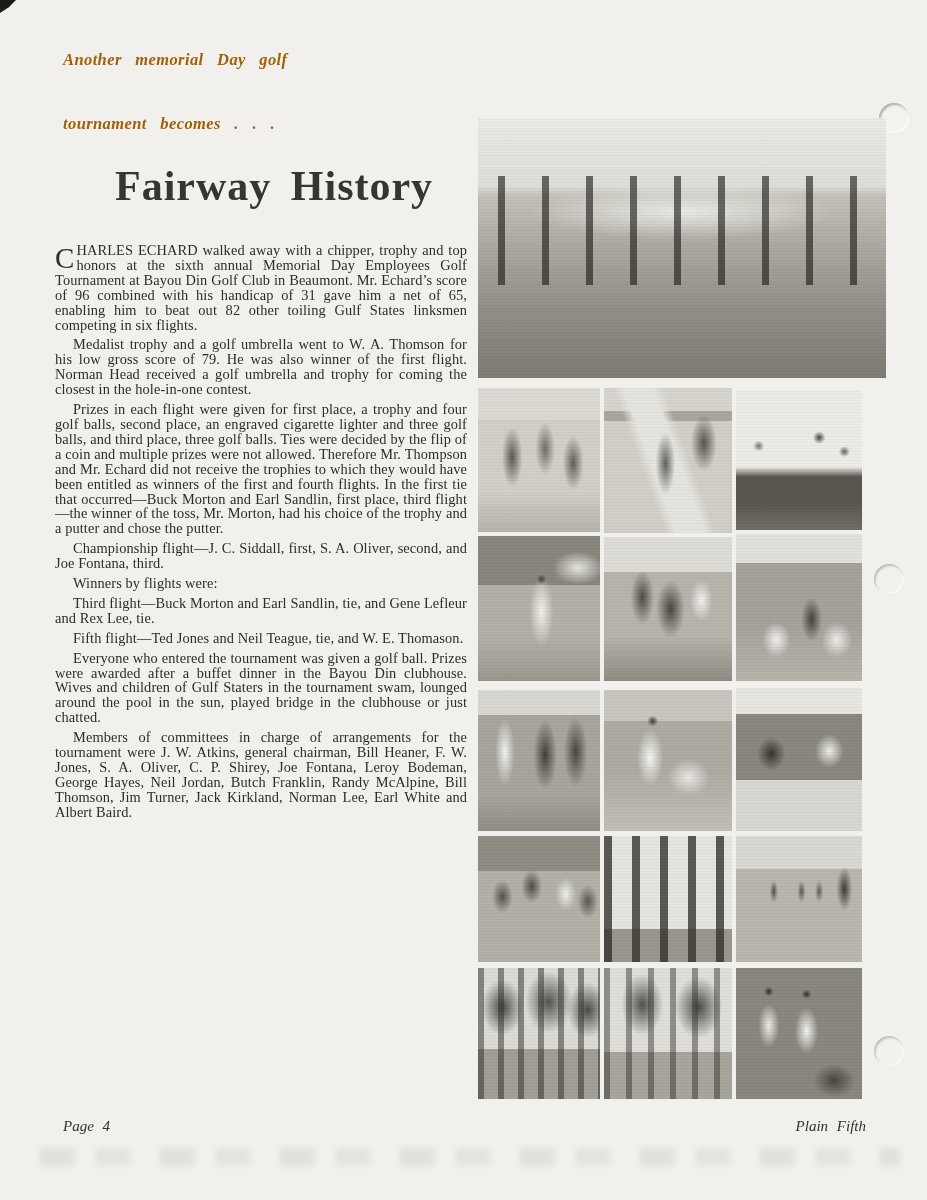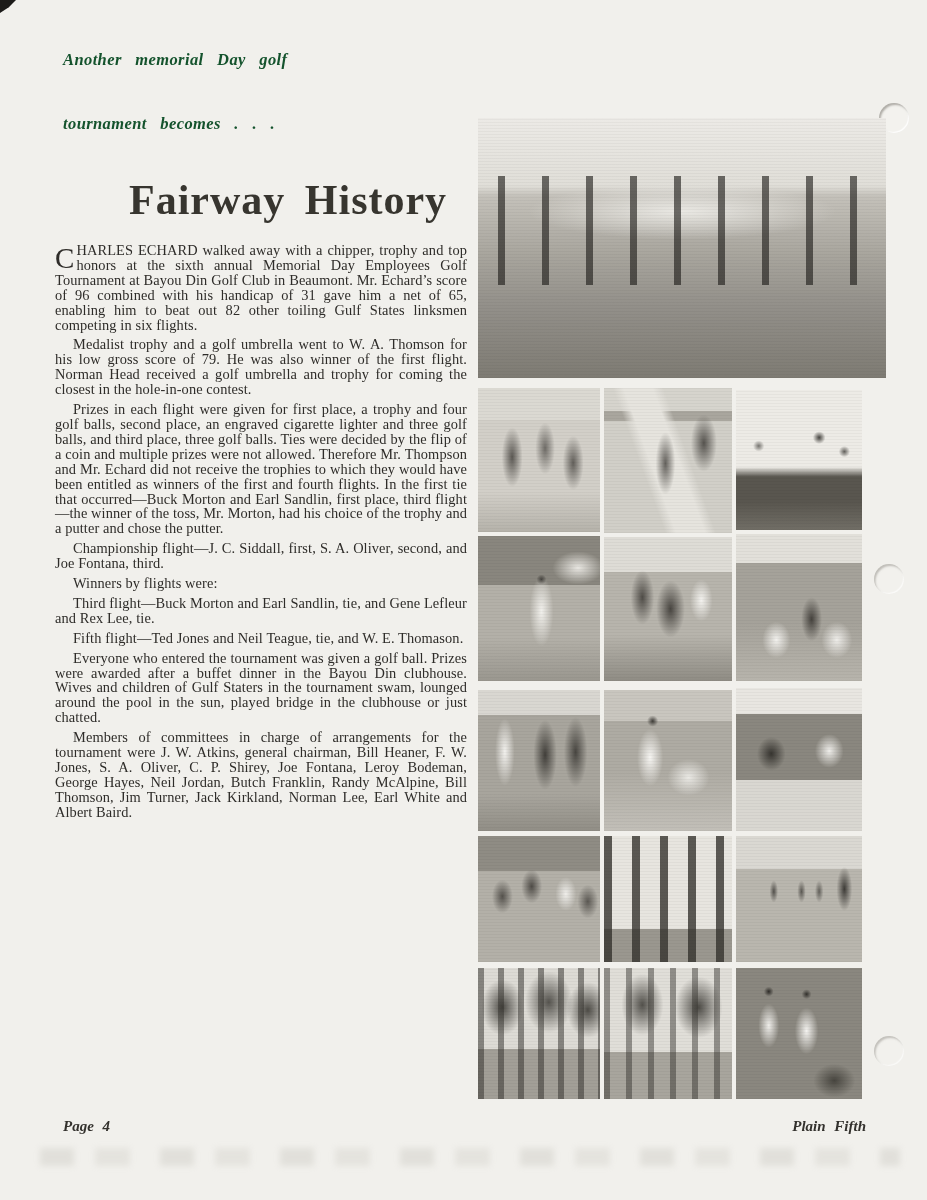--- a/index.html
+++ b/index.html
@@ -24,21 +24,21 @@
   .hole-3{left:874px;top:1036px;opacity:.7;}
   .scan-streak{
     position:absolute;left:40px;top:1148px;width:860px;height:18px;opacity:.28;
     background:repeating-linear-gradient(90deg,#b9b6ae 0 34px,transparent 34px 55px,#c6c3bb 55px 90px,transparent 90px 120px);
     filter:blur(3px);
   }
   
   .kicker{
     position:absolute;left:63px;
     font-size:16.5px;font-weight:bold;font-style:italic;
-    letter-spacing:.4px;word-spacing:9px;color:#14532d;
+    letter-spacing:.4px;word-spacing:9px;color:#a16207;
   }
   .kicker-1{top:50px;}
   .kicker-2{top:114px;}
   .headline{
     position:absolute;left:113px;top:160px;
     font-size:42px;font-weight:bold;color:#37352f;
     letter-spacing:1px;word-spacing:8px;
   }
   
   .article{
@@ -156,38 +156,38 @@
     background-image:
       radial-gradient(circle 7px at 26% 18%,rgba(35,33,30,.9),transparent 70%),
       radial-gradient(ellipse 16px 34px at 26% 44%,rgba(250,249,246,.9),transparent 65%),
       radial-gradient(ellipse 18px 36px at 56% 48%,rgba(250,249,246,.95),transparent 65%),
       radial-gradient(circle 7px at 56% 20%,rgba(35,33,30,.85),transparent 70%),
       radial-gradient(ellipse 30px 24px at 78% 86%,rgba(60,58,52,.85),transparent 70%),
       linear-gradient(180deg,#8a877f 0 100%);}
   
   .footer-label{
     position:absolute;top:1118px;
-    font-size:15px;font-weight:bold;font-style:italic;color:#33312d;
+    font-size:15px;font-weight:normal;font-style:italic;color:#33312d;
     word-spacing:5px;
   }
   .footer-left{left:63px;}
   .footer-right{right:61px;}
 </style>
 </head>
 <body>
 
 <div class="corner-mark"></div>
 <div class="punch-hole hole-1"></div>
 <div class="punch-hole hole-2"></div>
 <div class="punch-hole hole-3"></div>
 <div class="scan-streak"></div>
 
 <div class="kicker kicker-1">Another memorial Day golf</div>
 <div class="kicker kicker-2">tournament becomes . . .</div>
-<h1 class="headline" style="margin:16px;">Fairway History</h1>
+<h1 class="headline" style="margin:2px;">Fairway History</h1>
 
 <div class="article">
   <p class="lead"><span class="dropcap">C</span><span>HARLES ECHARD walked away with a chipper, trophy and top honors at the sixth annual Memorial Day Employees Golf Tournament at Bayou Din Golf Club in Beaumont. Mr. Echard’s score of 96 combined with his handicap of 31 gave him a net of 65, enabling him to beat out 82 other toiling Gulf States linksmen competing in six flights.</span></p>
   <div id="paragraphs">
       <p>Medalist trophy and a golf umbrella went to W. A. Thomson for his low gross score of 79.  He was also winner of the first flight.  Norman Head received a golf umbrella and trophy for coming the closest in the hole-in-one contest.</p>
       <p>Prizes in each flight were given for first place, a trophy and four golf balls, second place, an engraved cigarette lighter and three golf balls, and third place, three golf balls.  Ties were decided by the flip of a coin and multiple prizes were not allowed.  Therefore Mr. Thompson and Mr. Echard did not receive the trophies to which they would have been entitled as winners of the first and fourth flights.  In the first tie that occurred—Buck Morton and Earl Sandlin, first place, third flight—the winner of the toss, Mr. Morton, had his choice of the trophy and a putter and chose the putter.</p>
       <p>Championship flight—J. C. Siddall, first, S. A. Oliver, second, and Joe Fontana, third.</p>
       <p>Winners by flights were:</p>
       <p>Third flight—Buck Morton and Earl Sandlin, tie, and Gene Lefleur and Rex Lee, tie.</p>
       <p>Fifth flight—Ted Jones and Neil Teague, tie, and W. E. Thomason.</p>

